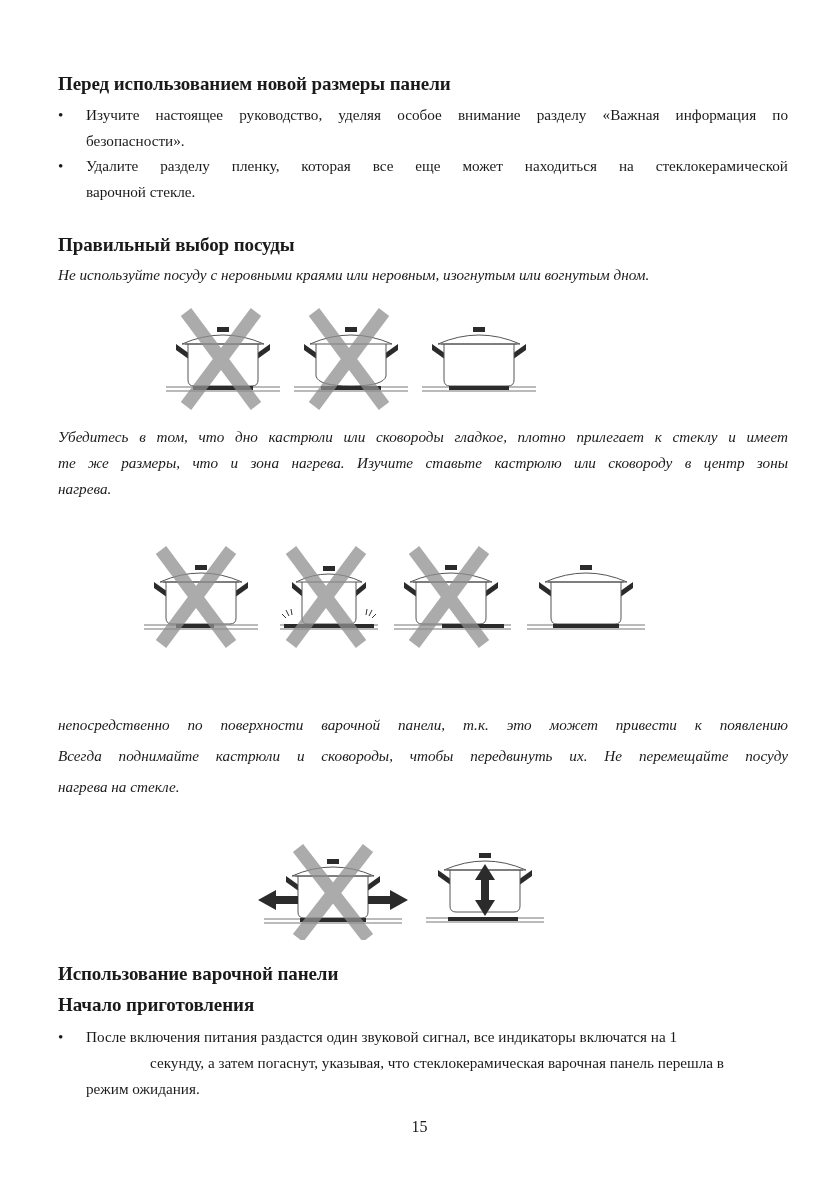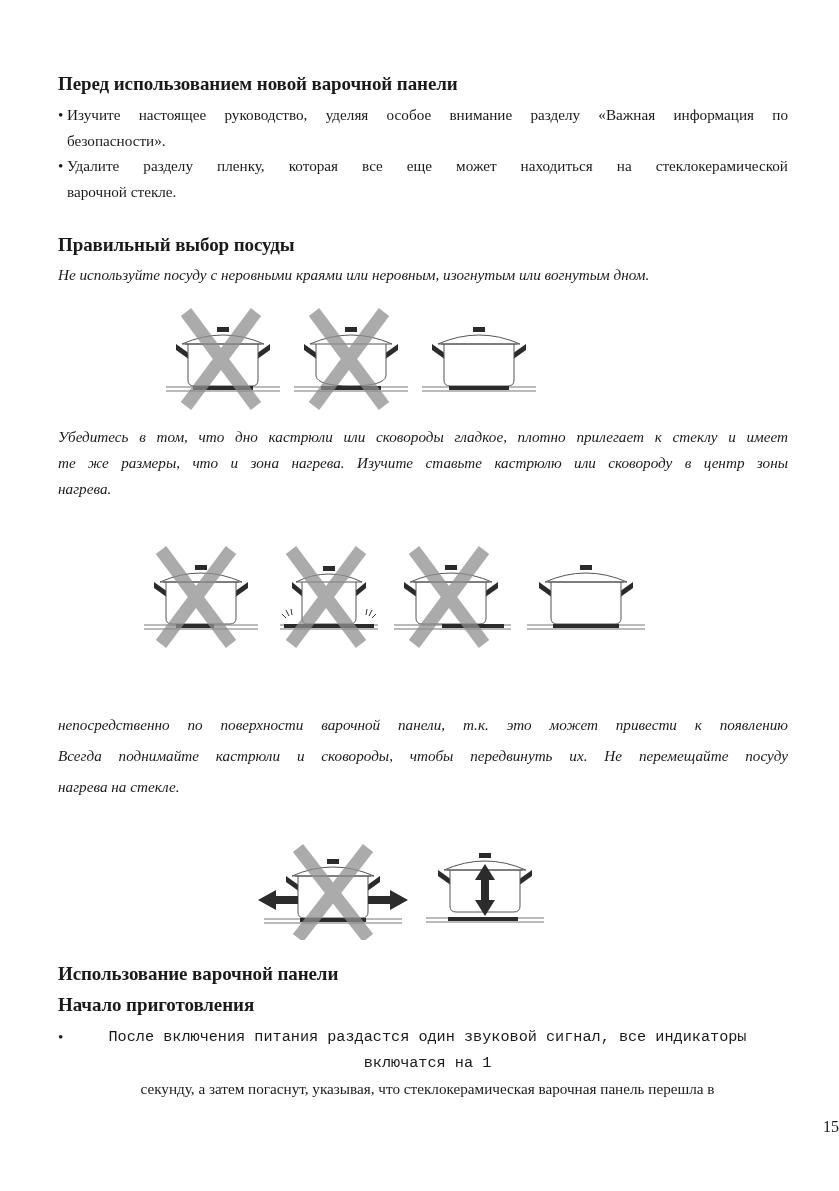--- a/index.html
+++ b/index.html
@@ -6,23 +6,23 @@
   body { width: 839px; height: 1191px; position: relative; overflow: hidden;
          font-family: "Liberation Serif", "DejaVu Serif", serif; color: #1a1a1a; }
   .page { position: absolute; left: 58px; top: 0; width: 730px; }
   h2 { font-family: "Liberation Serif", serif; font-weight: bold; font-size: 19px;
        margin: 0; position: absolute; left: 0; letter-spacing: -0.1px; white-space: nowrap; }
   .txt { position: absolute; left: 0; width: 730px; font-size: 15.2px; line-height: 26px;
          text-align: justify; margin: 0; font-style: italic; }
   .txt.wide { line-height: 32px; }
   .bullet { position: absolute; left: 0; width: 730px; font-size: 15.2px; line-height: 26px; margin: 0; }
   .bullet .dot { position: absolute; left: 0; top: 0; width: 12px; }
-  .bullet .btxt { display: block; margin-left: 9px; text-align: justify; }
+  .bullet .btxt { display: block; margin-left: 28px; text-align: justify; }
   .fig { position: absolute; }
-  .pagenum { position: absolute; left: 0; width: 839px; top: 1118px; text-align: right;
+  .pagenum { position: absolute; left: 0; width: 839px; top: 1118px; text-align: center;
              font-size: 16px; font-family: "Liberation Serif", serif; }
   .justify-last { text-align-last: justify; }
 </style>
 </head>
 <body>
 
 <svg width="0" height="0" style="position:absolute">
   <defs>
 
     <g id="pot-std">
@@ -31,21 +31,21 @@
       <path d="M30 42 L30 78 Q30 84 36 84 L94 84 Q100 84 100 78 L100 42" fill="#fff" stroke="#555" stroke-width="1"></path>
       <path d="M24 42 Q65 24 106 42 Z" fill="#fff" stroke="#555" stroke-width="1"></path>
       <line x1="27" y1="42" x2="103" y2="42" stroke="#555" stroke-width="1"></line>
       <rect x="59" y="25" width="12" height="5" fill="#2b2b2b"></rect>
     </g>
   </defs>
 </svg>
 
 <div class="page">
 
-  <h2 style="top:73px;">Перед использованием новой варочной панели</h2>
+  <h2 style="top:73px;">Перед использованием новой размеры панели</h2>
 
   <div class="bullet" style="top:102px;">
     <span class="dot">•</span>
     <span class="btxt justify-last">Изучите настоящее руководство, уделяя особое внимание разделу «Важная информация по</span>
     <span class="btxt">безопасности».</span>
   </div>
 
   <div class="bullet" style="top:153px;">
     <span class="dot">•</span>
     <span class="btxt justify-last">Удалите разделу пленку, которая все еще может находиться на стеклокерамической</span>
@@ -186,18 +186,19 @@
           <polygon points="65,36 75,52 69,52 69,72 75,72 65,88 55,72 61,72 61,52 55,52" fill="#2b2b2b"></polygon>
         </g>
     </g>
   </svg>
 
   <h2 style="top:963px;">Использование варочной панели</h2>
   <h2 style="top:994px;">Начало приготовления</h2>
 
   <div class="bullet" style="top:1024px;">
     <span class="dot">•</span>
-    <span class="btxt" style="text-align:center;font-family:Liberation Mono, monospace;">После включения питания раздастся один звуковой сигнал, все индикаторы включатся на 1</span>
+    <span class="btxt" style="text-align:left;">После включения питания раздастся один звуковой сигнал, все индикаторы включатся на 1</span>
     <span class="btxt" style="text-align:center;">секунду, а затем погаснут, указывая, что стеклокерамическая варочная панель перешла в</span>
+    <span class="btxt" style="text-align:left;">режим ожидания.</span>
   </div>
 </div>
 
 <div class="pagenum">15</div>
 
 </body></html>

